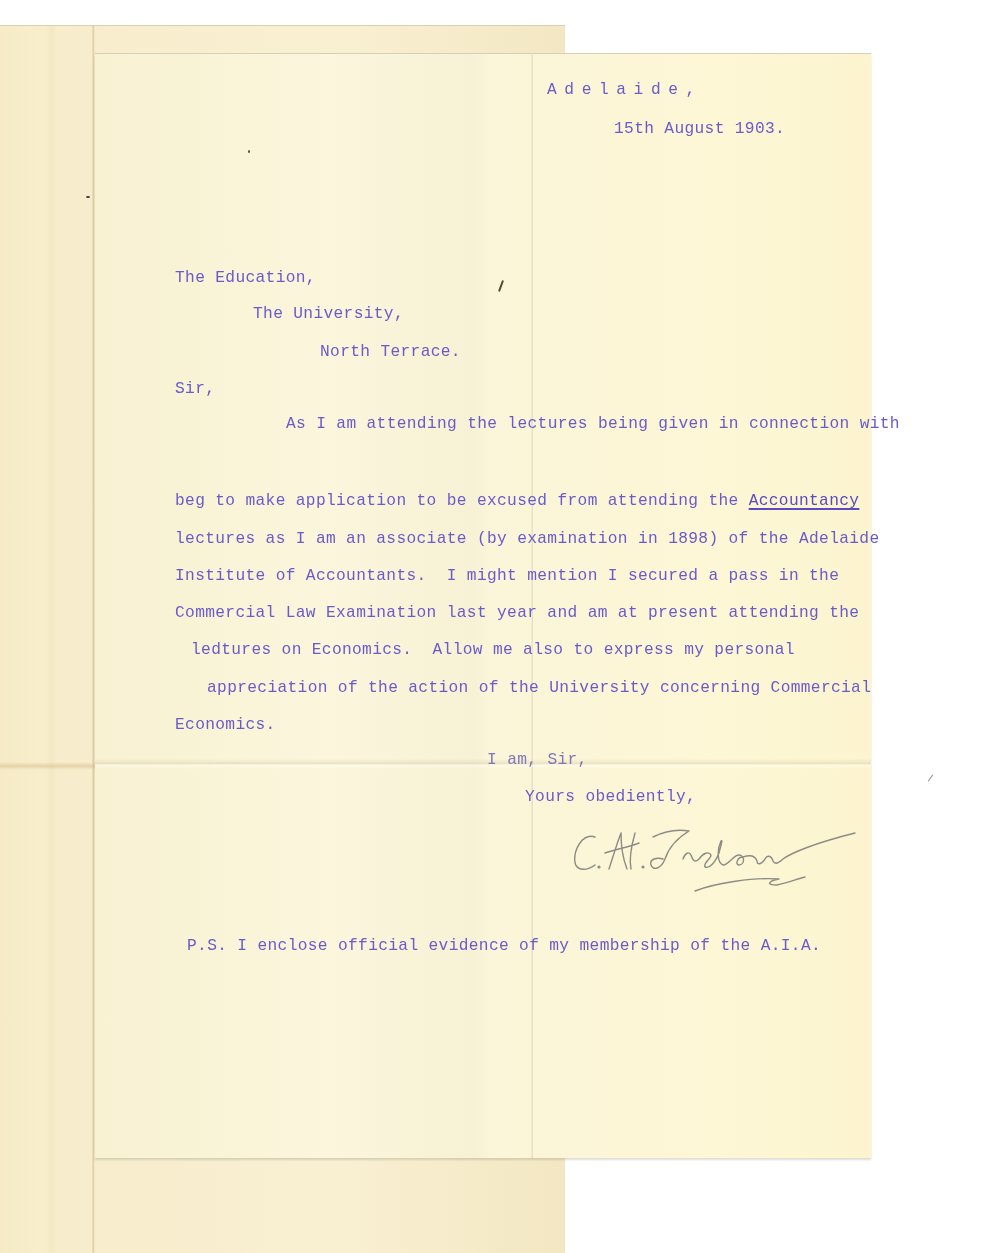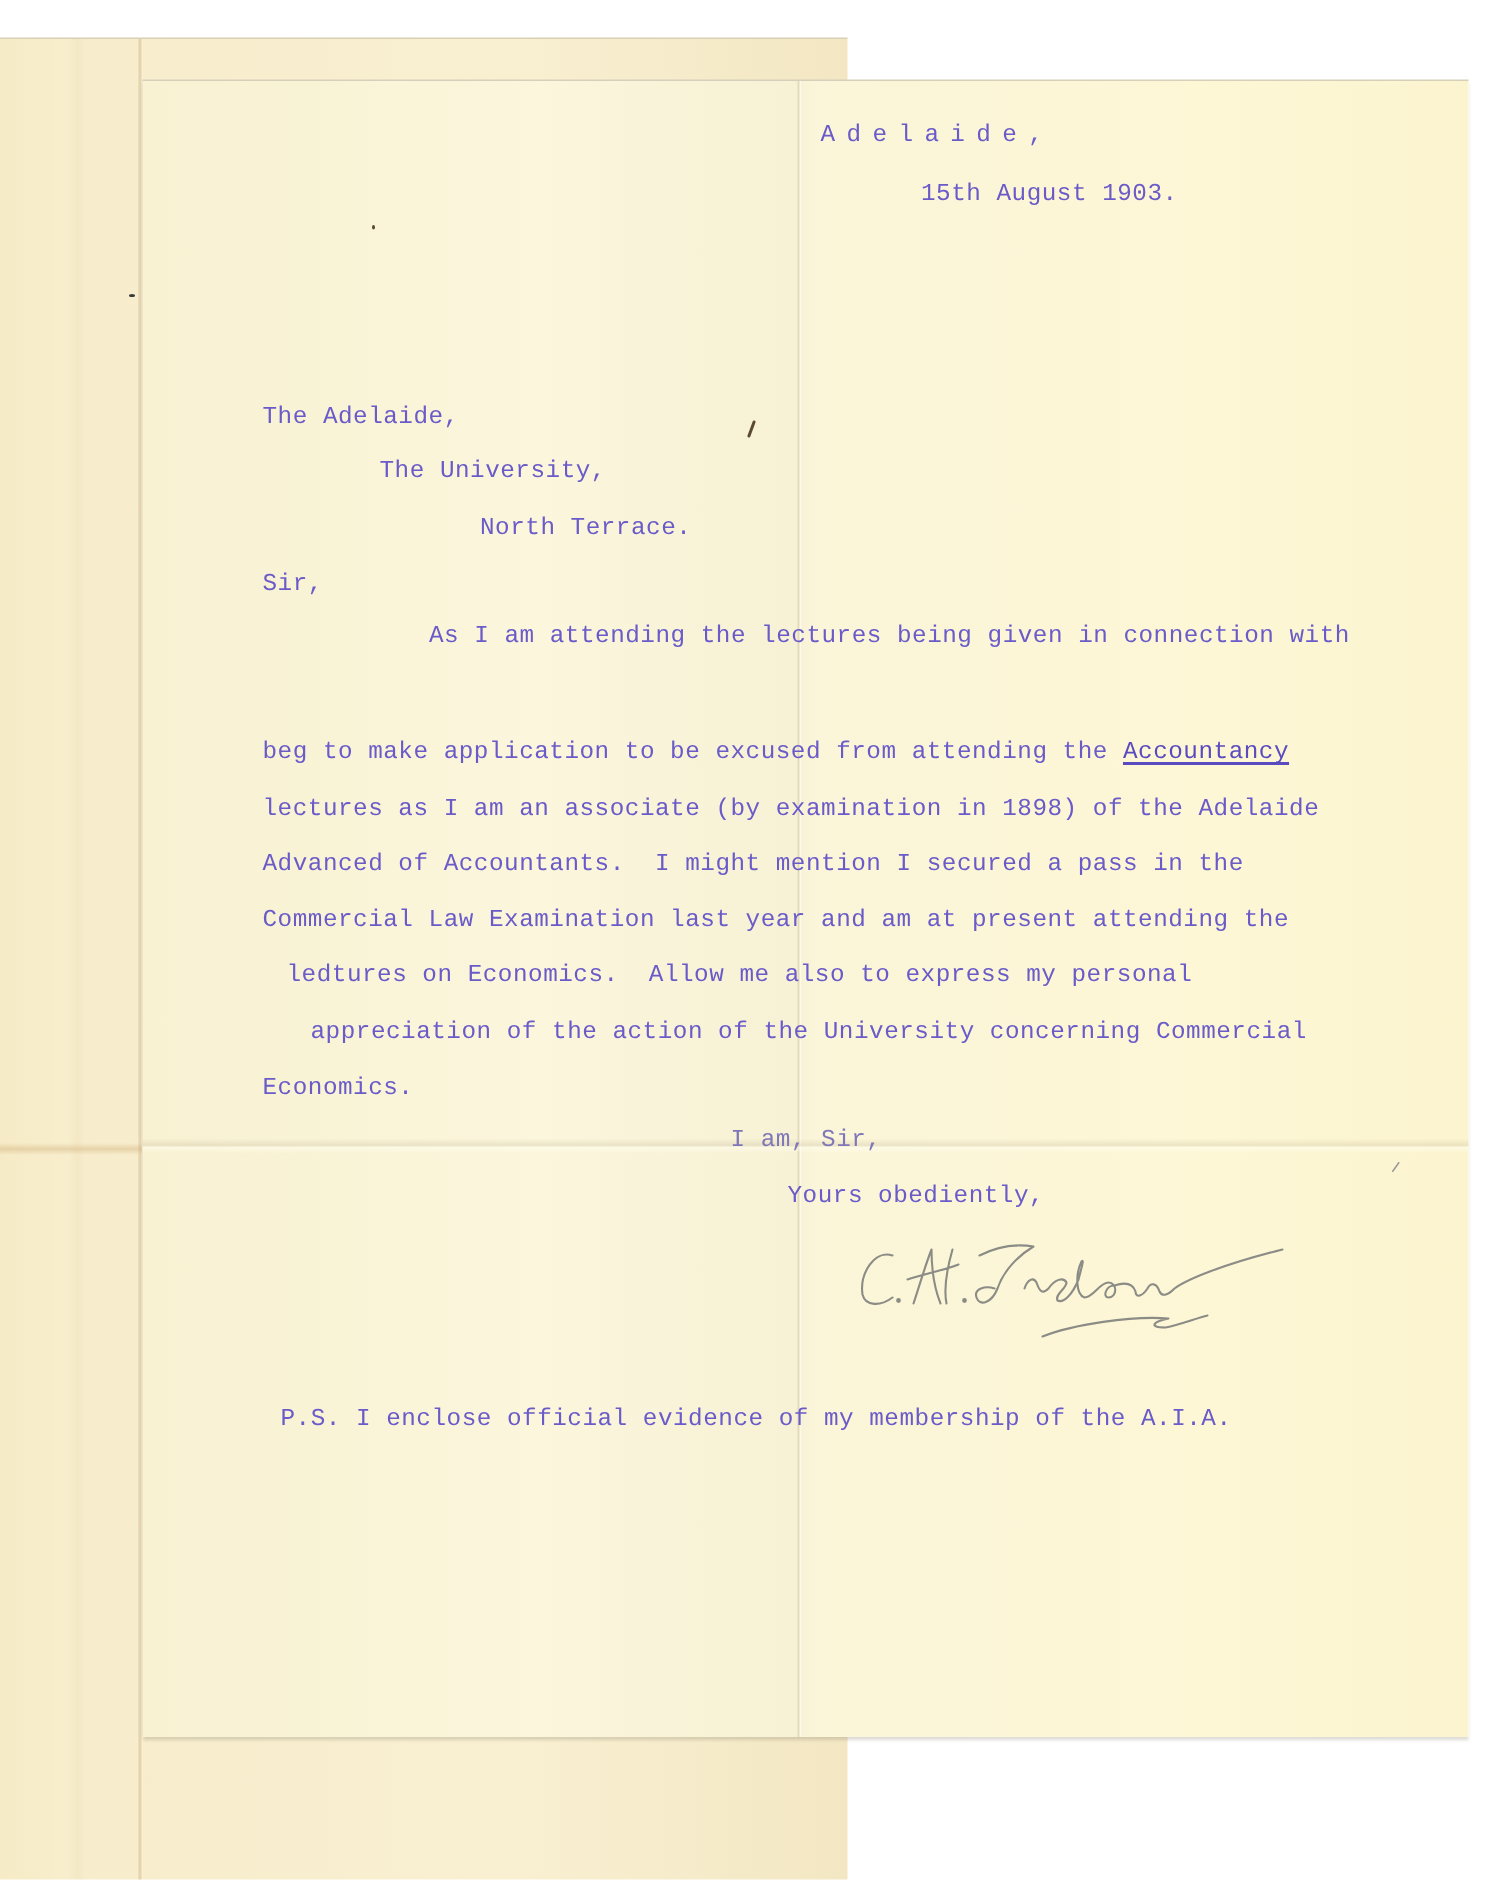--- a/index.html
+++ b/index.html
@@ -38,21 +38,21 @@
       top: 736px;
       width: 95px;
       height: 8px;
       background: linear-gradient(180deg, rgba(220,190,140,0) 0%, rgba(210,178,125,0.45) 50%, rgba(220,190,140,0) 100%);
     }
     
     .letter {
       position: absolute;
       left: 95px;
       top: 54px;
-      width: 884px;
+      width: 776px;
       height: 1104px;
       background: linear-gradient(90deg, #f8f1d2 0%, #fbf6dc 30%, #f7f1d5 49%, #fbf5d9 51%, #fdf7d6 80%, #fcf4cf 100%);
       box-shadow: 0 -1px 0 #d6d0bb, 0 2px 2px rgba(120,110,90,0.25);
       font-family: Liberation Mono, monospace;
     }
     .fold-v {
       position: absolute;
       left: 436px;
       top: 0;
       width: 4px;
@@ -104,30 +104,30 @@
   <div class="back-fold-h"></div>
 </div>
 
 <div class="letter">
   <div class="fold-v"></div>
   <div class="fold-h"></div>
 
   <div class="typed spaced" style="left:452px; top:28px;">Adelaide,</div>
   <div class="typed" style="left:519px; top:67px;">15th August 1903.</div>
 
-  <div class="typed" style="left:80px; top:216px;">The Adelaide,</div>
+  <div class="typed" style="left:80px; top:216px;">The Education,</div>
   <div class="typed" style="left:158px; top:252px;">The University,</div>
   <div class="typed" style="left:225px; top:290px;">North Terrace.</div>
 
   <div class="typed" style="left:80px; top:327px;">Sir,</div>
 
   <div class="typed" style="left:191px; top:362px;">As I am attending the lectures being given in connection with</div>
   <div class="typed" style="left:80px; top:439px;"><span>beg to make application to be excused from attending the </span><span class="underline">Accountancy</span></div>
   <div class="typed" style="left:80px; top:477px;">lectures as I am an associate (by examination in 1898) of the Adelaide</div>
-  <div class="typed" style="left:80px; top:514px;">Advanced of Accountants.  I might mention I secured a pass in the</div>
+  <div class="typed" style="left:80px; top:514px;">Institute of Accountants.  I might mention I secured a pass in the</div>
   <div class="typed" style="left:80px; top:551px;">Commercial Law Examination last year and am at present attending the</div>
   <div class="typed" style="left:80px; top:588px;margin-left:16px;">ledtures on Economics.  Allow me also to express my personal</div>
   <div class="typed" style="left:80px; top:626px;margin-left:32px;">appreciation of the action of the University concerning Commercial</div>
   <div class="typed" style="left:80px; top:663px;">Economics.</div>
 
   <div class="typed dim" style="left:392px; top:698px;">I am, Sir,</div>
   <div class="typed" style="left:430px; top:735px;">Yours obediently,</div>
 
   <svg class="signature" viewBox="0 0 300 80" fill="none" stroke="#8c8c86" stroke-width="1.4" stroke-linecap="round" stroke-linejoin="round">
 

